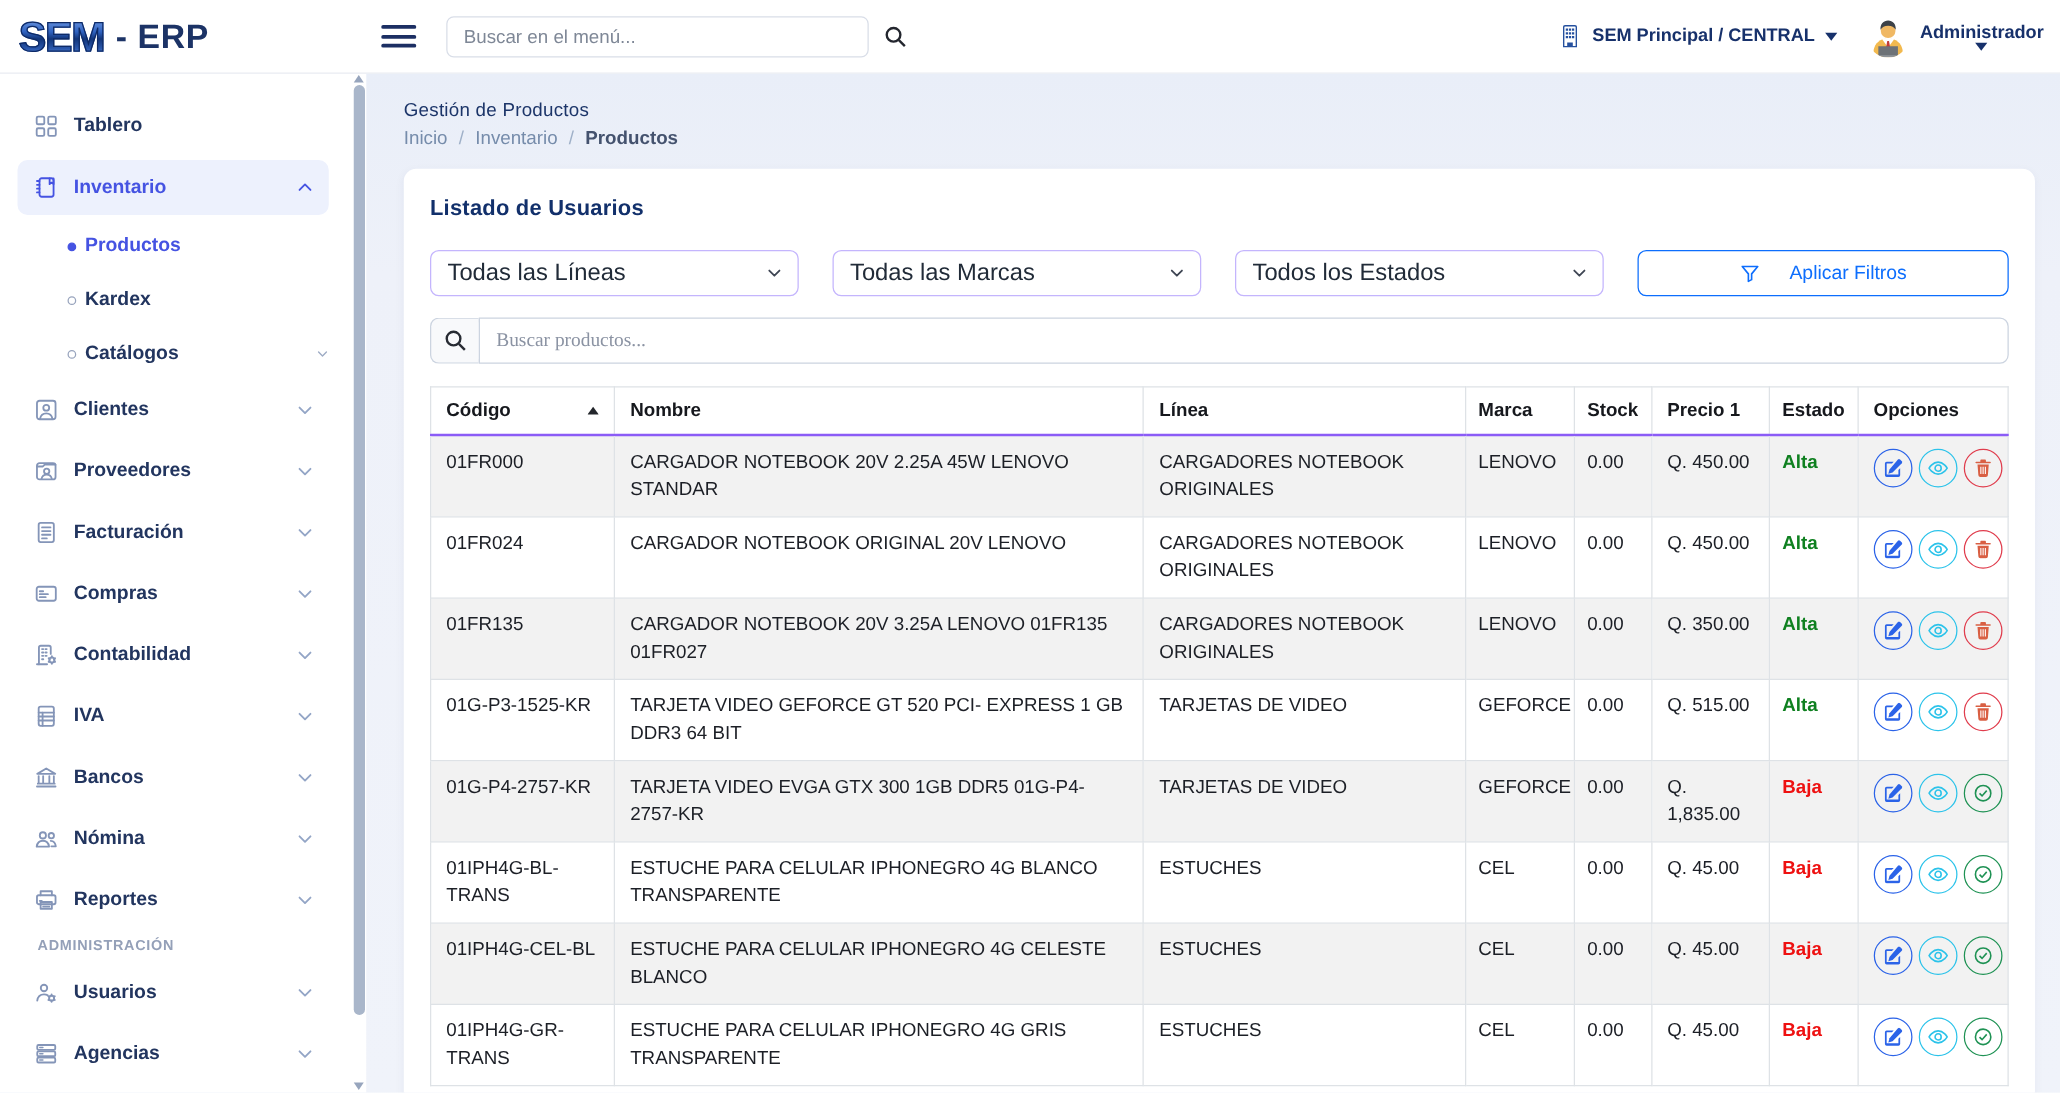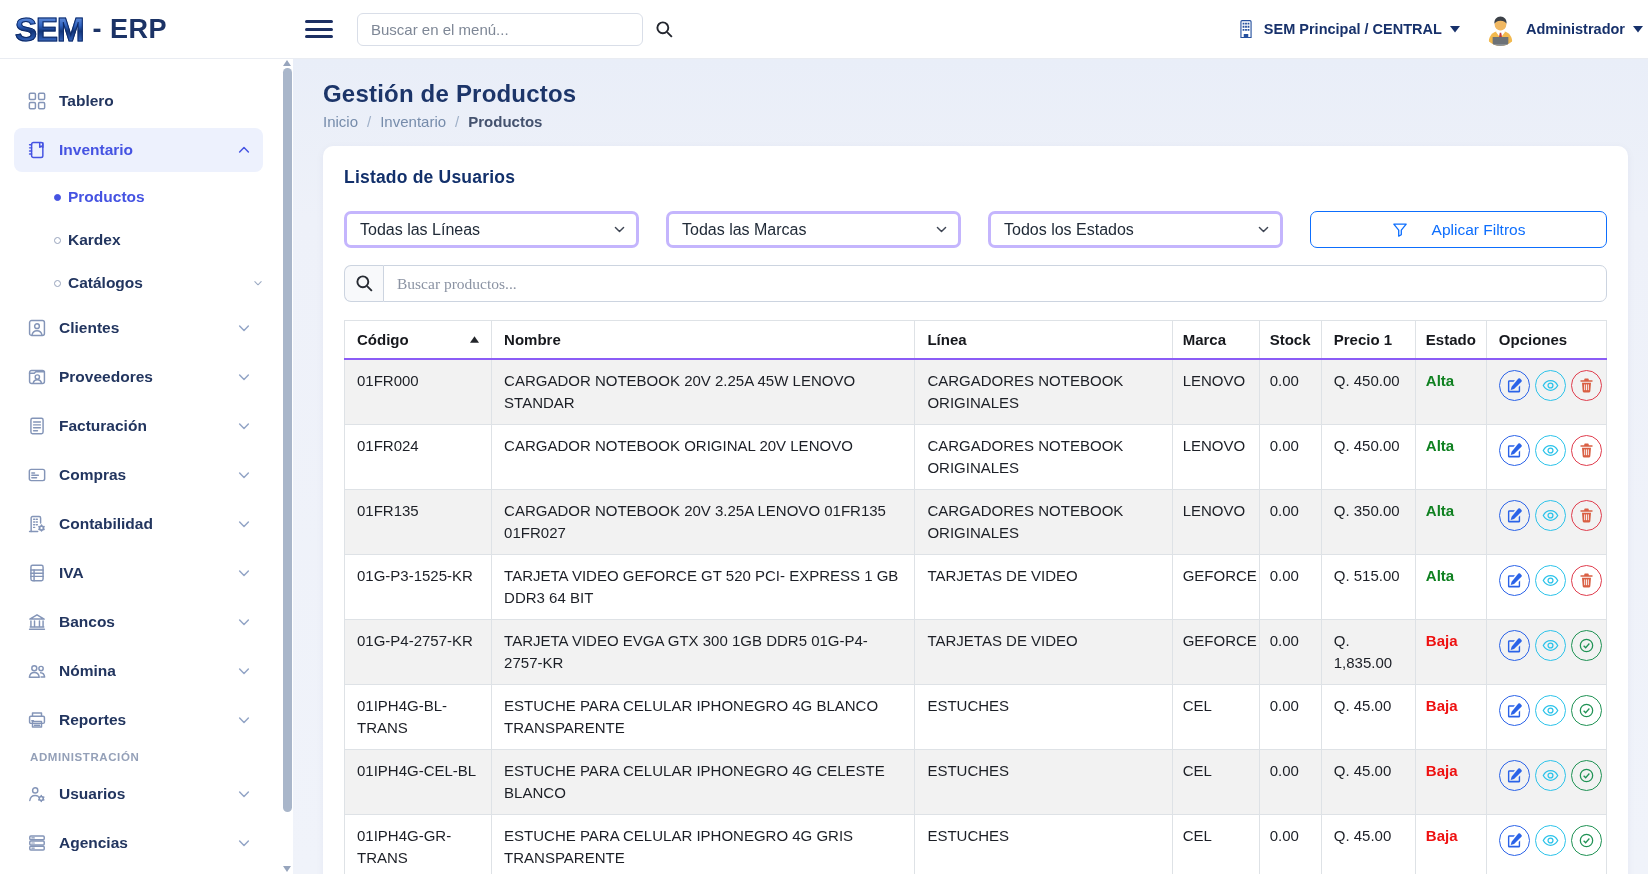--- a/index.html
+++ b/index.html
@@ -26,32 +26,32 @@
     background: linear-gradient(180deg, #7ba3e8 0%, #2f62c0 38%, #123579 55%, #2a57ac 78%, #6b96dd 100%);
     -webkit-background-clip: text; background-clip: text; color: transparent;
     -webkit-text-stroke: 1px #0e2a66;
     font-family: "Liberation Sans", sans-serif;
   }
   .brand-erp { font-size: 27px; font-weight: 700; color: #1c3366; margin-left: 9px; letter-spacing: 0.5px; }
   .hamburger { margin-left: 25px; width: 28px; cursor: pointer; }
   .hamburger span { display: block; height: 3px; background: #1c2f63; border-radius: 2px; }
   .hamburger span + span { margin-top: 4.5px; }
   .menu-search {
-    margin-left: 24px; width: 286px; height: 33px;
+    margin-left: 24px; width: 338px; height: 33px;
     border: 1px solid #d9dee8; border-radius: 6px;
     font-size: 15px; color: #3c4350; padding: 0 13px; outline: none;
     font-family: "Liberation Sans", sans-serif; background: #fff;
   }
   .menu-search::placeholder { color: #7e8796; opacity: 1; }
   .topbar-search-btn { margin-left: 12px; background: none; border: 0; cursor: pointer; }
   .topbar-right { margin-left: auto; display: flex; align-items: center; padding-right: 5px; }
   .company-menu { display: flex; align-items: center; cursor: pointer; }
   .company-label, .user-label { font-size: 14.5px; font-weight: 700; color: #17316b; margin: 0 8px 0 9px; }
   .avatar { width: 33px; height: 33px; margin-left: 24px; }
-  .user-menu { display: flex; align-items: center; cursor: pointer; }
+  .user-menu { display: flex; align-items: center; cursor: pointer; flex-direction: column; }
 
   
   .shell { display: flex; height: 815px; }
 
   
   .sidebar { width: 293px; background: #ffffff; position: relative; flex: none; }
   .sidebar-nav { padding-top: 20px; }
   .nav-item {
     height: 44px; margin: 0 30px 5px 14px; padding: 0 12px 0 14px;
     display: flex; align-items: center; border-radius: 8px; cursor: pointer;
@@ -83,21 +83,21 @@
   .sb-arrow { position: absolute; left: 0; width: 0; height: 0; border-left: 4.5px solid transparent; border-right: 4.5px solid transparent; }
   .sb-arrow.up { top: 1px; border-bottom: 6px solid #97a5bd; }
   .sb-arrow.down { bottom: 2px; border-top: 6px solid #97a5bd; }
 
   
   .main {
     flex: 1; min-width: 0;
     background: linear-gradient(180deg, #e9eef8 0%, #eef1f9 160px, #f0f3fa 100%);
     padding: 21px 20px 0 30px;
   }
-  .page-title { font-size: 24px; font-weight: 700; color: #1c3569; letter-spacing: 0.2px; }
+  .page-title { font-size: 15px; font-weight: 400; color: #1c3569; letter-spacing: 0.2px; }
   .breadcrumb { margin-top: 5px; font-size: 15px; display: flex; align-items: center; }
   .breadcrumb a { color: #768cab; text-decoration: none; cursor: pointer; }
   .breadcrumb .sep { color: #9fb0c8; margin: 0 9px; }
   .breadcrumb .current { color: #44526e; font-weight: 700; }
 
   
   .card {
     margin-top: 16px; background: #ffffff; border-radius: 10px;
     box-shadow: 0 2px 8px rgba(25, 42, 89, 0.05);
     padding: 13px 21px; height: 780px;
@@ -107,22 +107,22 @@
   .btn-new {
     height: 37px; padding: 0 12px; background: #0d6efd; color: #fff;
     border: 0; border-radius: 7px; font-size: 15.5px; font-weight: 600;
     display: inline-flex; align-items: center; gap: 7px; cursor: pointer;
     font-family: "Liberation Sans", sans-serif;
   }
   .filters { display: flex; gap: 27px; margin-bottom: 17px; }
   .select-wrap { flex: 1; position: relative; }
   .select-wrap select {
     width: 100%; height: 37px; appearance: none; -webkit-appearance: none;
-    border: 3px solid #c4b5fd; border-radius: 7px; background: #fff;
-    font-size: 16px; color: #212b38; padding: 0 34px 0 13px; outline: none; cursor: pointer;
+    border: 1px solid #c4b5fd; border-radius: 7px; background: #fff;
+    font-size: 19px; color: #212b38; padding: 0 34px 0 13px; outline: none; cursor: pointer;
     font-family: "Liberation Sans", sans-serif;
   }
   .select-wrap .sel-chev { position: absolute; right: 13px; top: 12px; pointer-events: none; color: #3f4654; }
   .btn-filter {
     flex: 1; height: 37px; background: #fff; border: 1px solid #0d6efd; border-radius: 7px;
     color: #0d6efd; font-size: 15.5px; font-weight: 500; cursor: pointer;
     display: inline-flex; align-items: center; justify-content: center; gap: 24px;
     font-family: "Liberation Sans", sans-serif;
   }
   .search-group { display: flex; height: 37px; margin-bottom: 18px; }

